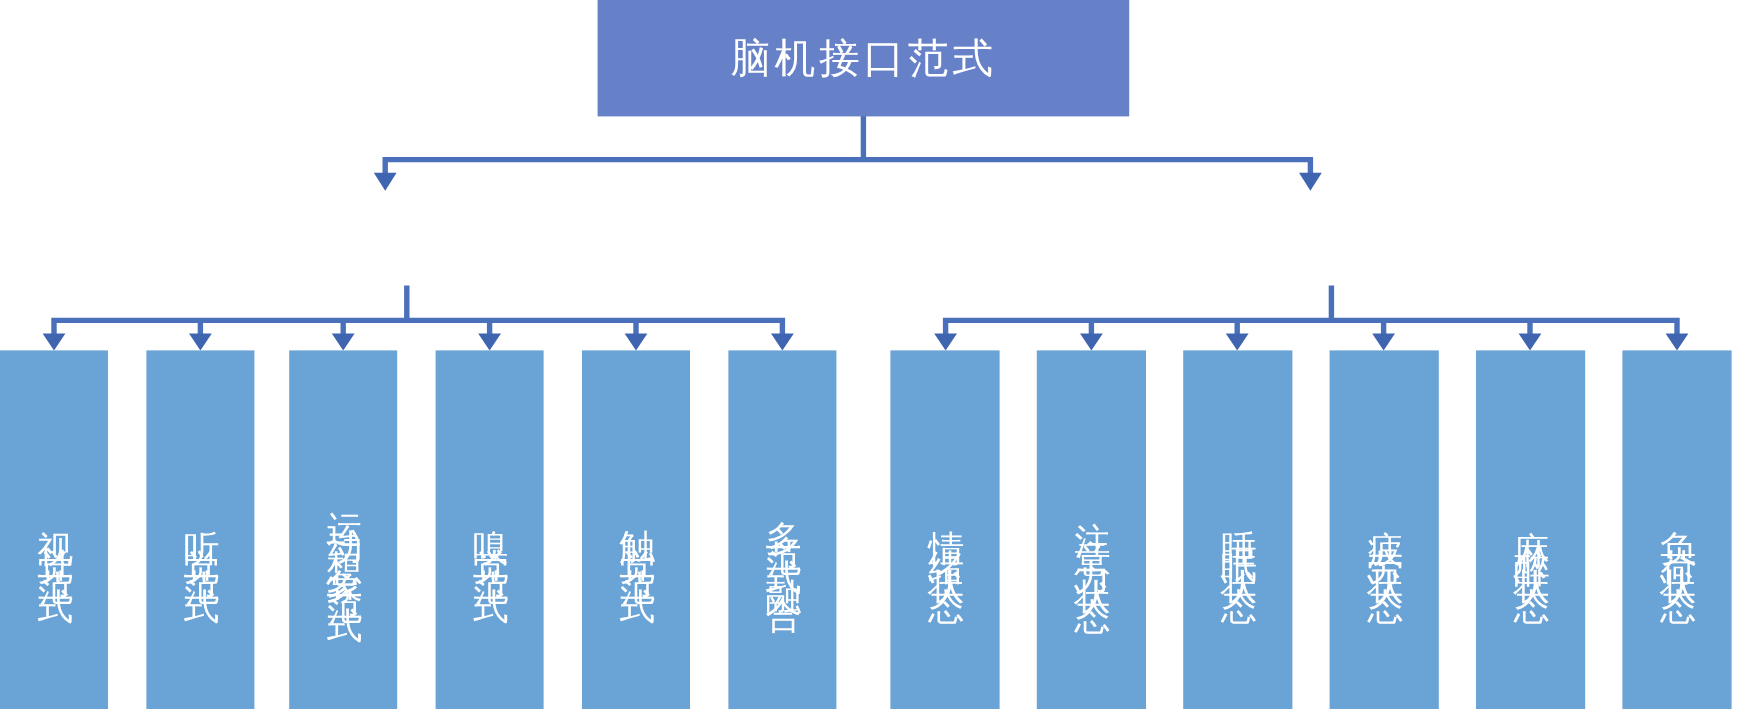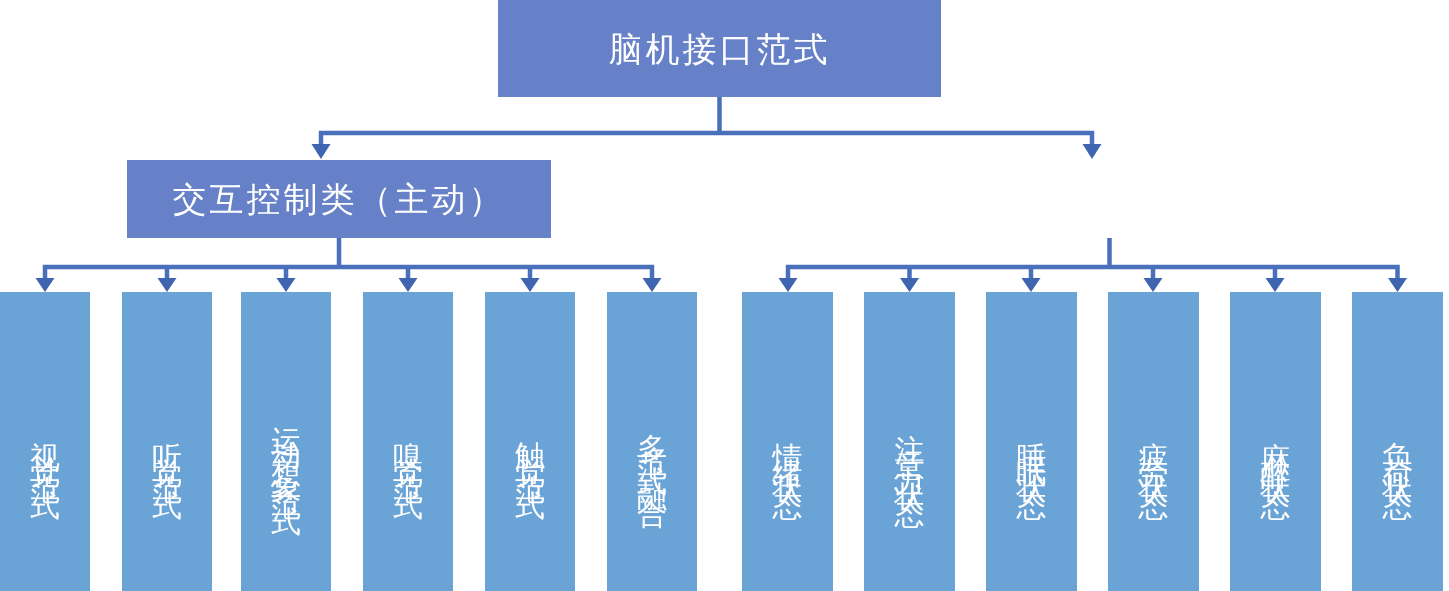--- a/index.html
+++ b/index.html
@@ -76,23 +76,20 @@
       <polygon class="head" points="1143.5,278 1162.5,278 1153,292"></polygon>
       <polygon class="head" points="1265.5,278 1284.5,278 1275,292"></polygon>
       <polygon class="head" points="1388,278 1407,278 1397.5,292"></polygon>
     </g>
   </svg>
 
   <div class="node" style="left:498px; top:0; width:443px; height:97px;">
     <span class="hlabel root-label">脑机接口范式</span>
   </div>
 
-  <div class="node" style="left:127px; top:160px; width:424px; height:78px;">
-    <span class="hlabel">交互控制类（主动）</span>
-  </div>
 
   <div class="node leaf" style="left:0; width:90px;">
     <span class="vlabel">视觉范式</span>
   </div>
   <div class="node leaf" style="left:122px; width:90px;">
     <span class="vlabel">听觉范式</span>
   </div>
   <div class="node leaf" style="left:241px; width:90px;">
     <span class="vlabel">运动想象范式</span>
   </div>

